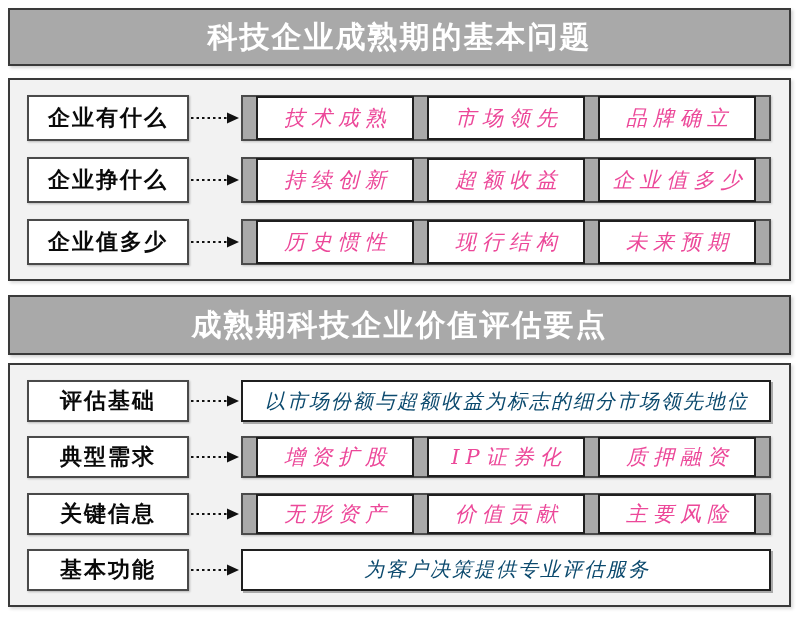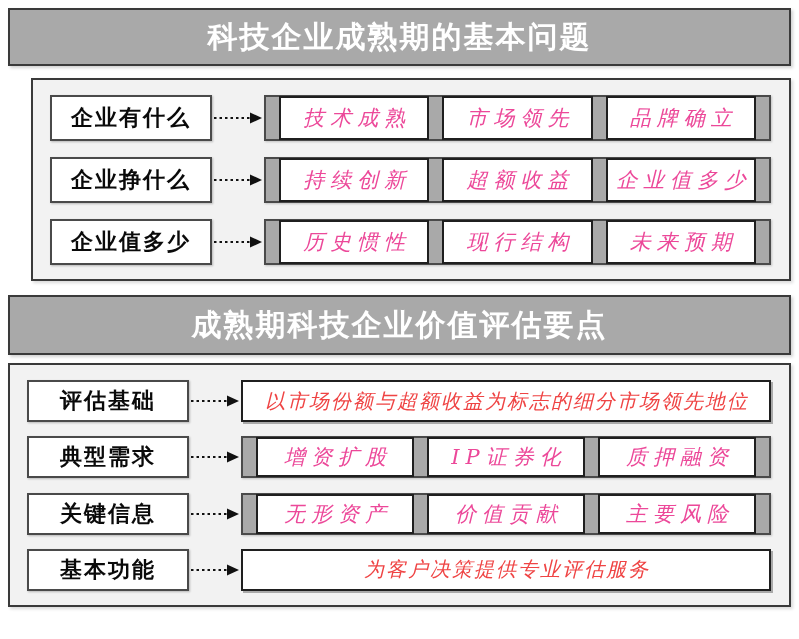--- a/index.html
+++ b/index.html
@@ -21,21 +21,21 @@
   .banner-1 { margin-bottom:12px; }
   .banner-2 { height:60px; margin-bottom:8px; }
   .panel {
     box-sizing:border-box;
     background:#f2f2f2;
     border:2px solid #3a3a3a;
     padding:15px 18px 14px 17px;
     display:flex; flex-direction:column; justify-content:space-between;
     box-shadow:2px 2px 3px rgba(0,0,0,0.15);
   }
-  .panel-1 { height:203px; margin-bottom:14px;margin-left:23px; }
+  .panel-1 { height:203px; margin-bottom:14px; }
   .panel-2 { height:244px; }
   .row { display:flex; align-items:stretch; height:46px; }
   .panel-2 .row { height:42px; }
   .qbox {
     width:162px; flex-shrink:0; box-sizing:border-box;
     background:#ffffff; border:2px solid #4a4a4a;
     display:flex; align-items:center; justify-content:center;
     font-weight:bold; font-size:22px; letter-spacing:2px; color:#0a0a0a;
     box-shadow:1px 1px 2px rgba(0,0,0,0.25);
   }
@@ -60,21 +60,21 @@
     font-family:"DejaVu Serif", serif; font-style:italic;
     font-size:21px; letter-spacing:6px; text-indent:6px; color:#ec4899;
     white-space:nowrap; overflow:hidden;
   }
   .wbox {
     flex:1; box-sizing:border-box;
     background:#ffffff;
     border:2px solid #1f1f1f;
     display:flex; align-items:center; justify-content:center;
     font-family:"DejaVu Serif", serif; font-style:italic;
-    font-size:20px; letter-spacing:2px; text-indent:2px; color:#ef4444;
+    font-size:20px; letter-spacing:2px; text-indent:2px; color:#0c4a6e;
     white-space:nowrap; overflow:hidden;
     box-shadow:2px 2px 0 rgba(0,0,0,0.3);
   }
 </style>
 </head>
 <body>
 
 <div class="page">
 
   <div class="banner banner-1">

